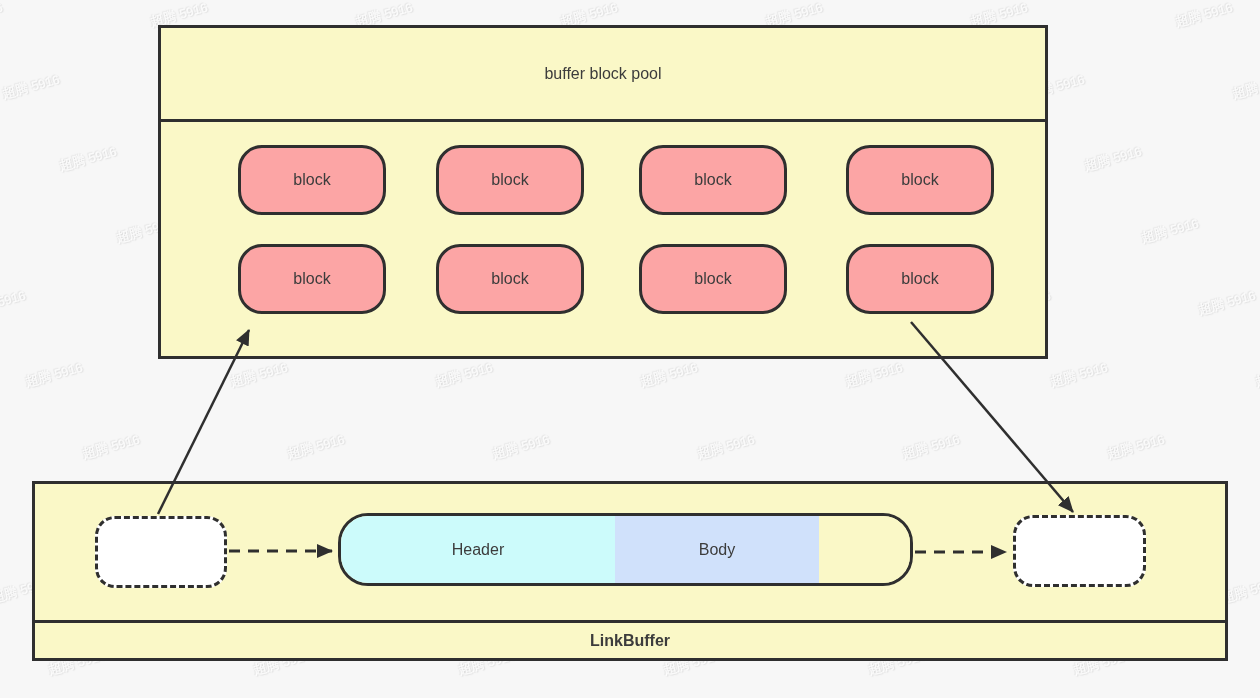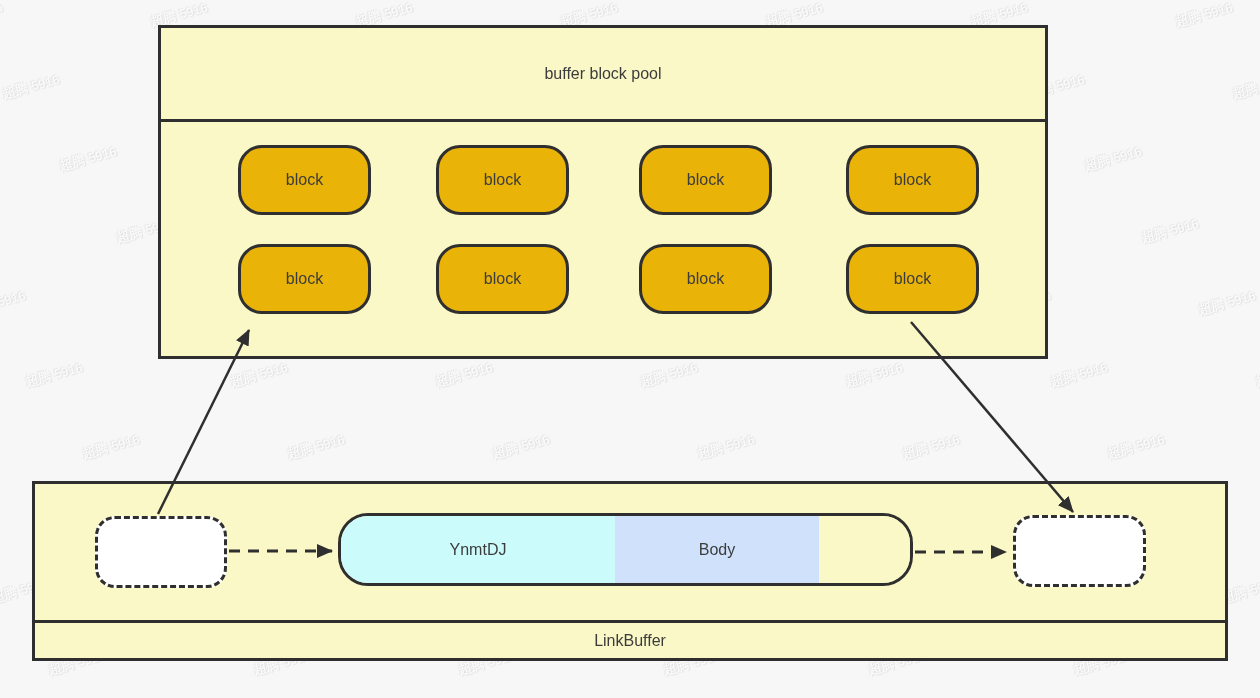--- a/index.html
+++ b/index.html
@@ -20,37 +20,37 @@
   .pool{
     position:absolute;left:158px;top:25px;width:890px;height:334px;
     background:#FAF8C7;border:3px solid #2F2F2F;box-sizing:border-box;z-index:1;
   }
   .pool-title{
     height:91px;border-bottom:3px solid #2F2F2F;
     display:flex;align-items:center;justify-content:center;
     font-size:16px;
   }
   .block{
-    position:absolute;width:133px;height:70px;box-sizing:border-box;
-    background:#eab308;border:3px solid #2F2F2F;border-radius:24px;
+    position:absolute;width:148px;height:70px;box-sizing:border-box;
+    background:#fca5a5;border:3px solid #2F2F2F;border-radius:24px;
     display:flex;align-items:center;justify-content:center;font-size:16px;
   }
   .b1{left:77px;top:117px;}  .b2{left:275px;top:117px;}
   .b3{left:478px;top:117px;} .b4{left:685px;top:117px;}
   .b5{left:77px;top:216px;}  .b6{left:275px;top:216px;}
   .b7{left:478px;top:216px;} .b8{left:685px;top:216px;}
   
   .lbuf{
     position:absolute;left:32px;top:481px;width:1196px;height:180px;
     background:#FAF8C7;border:3px solid #2F2F2F;box-sizing:border-box;z-index:1;
   }
   .lbuf-strip{
     position:absolute;left:0;right:0;top:136px;bottom:0;
     border-top:3px solid #2F2F2F;
-    display:flex;align-items:center;justify-content:center;font-size:16px;
+    display:flex;align-items:center;justify-content:center;font-size:16px;font-weight:bold;
   }
   .dashed-node{
     position:absolute;box-sizing:border-box;background:#FFFFFF;
     border:3px dashed #2F2F2F;border-radius:20px;
   }
   .dn-left{left:60px;top:32px;width:132px;height:72px;}
   .dn-right{left:978px;top:31px;width:133px;height:72px;}
   .pill{
     position:absolute;left:303px;top:29px;width:575px;height:73px;
     box-sizing:border-box;border:3px solid #2F2F2F;border-radius:30px;
@@ -152,21 +152,21 @@
     <div class="block b4">block</div>
     <div class="block b5">block</div>
     <div class="block b6">block</div>
     <div class="block b7">block</div>
     <div class="block b8">block</div>
   </div>
 
   <div class="lbuf">
     <div class="dashed-node dn-left"></div>
     <div class="pill">
-      <div class="seg seg-header">YnmtDJ</div>
+      <div class="seg seg-header">Header</div>
       <div class="seg seg-body">Body</div>
       <div class="seg seg-tail"></div>
     </div>
     <div class="dashed-node dn-right"></div>
     <div class="lbuf-strip">
       <span>LinkBuffer</span>
     </div>
   </div>
 
   <svg class="arrows" width="1260" height="698" viewBox="0 0 1260 698" xmlns="http://www.w3.org/2000/svg">

